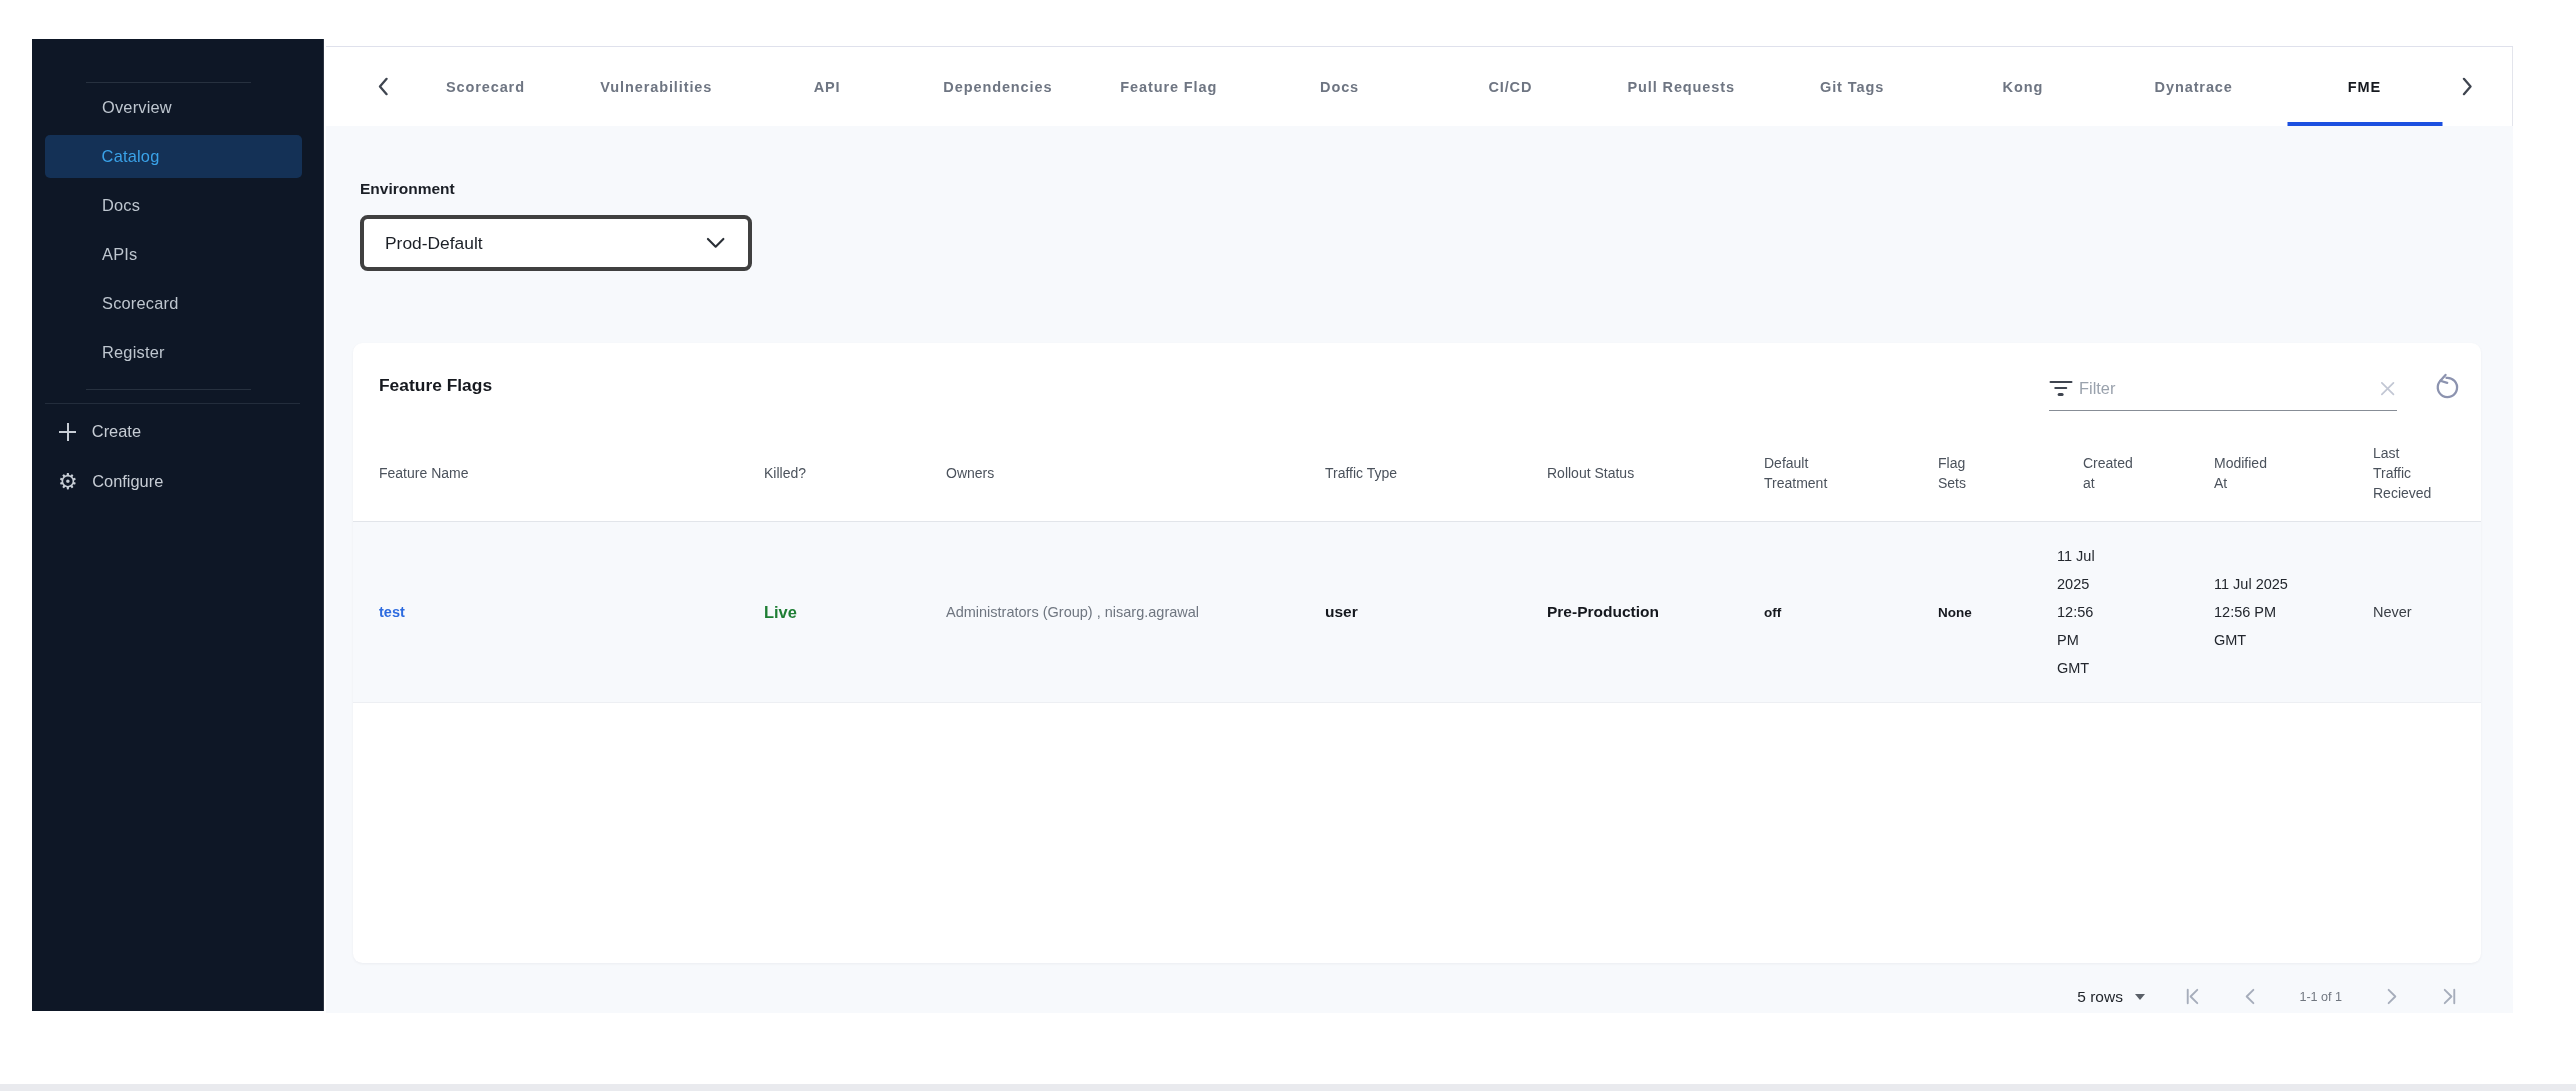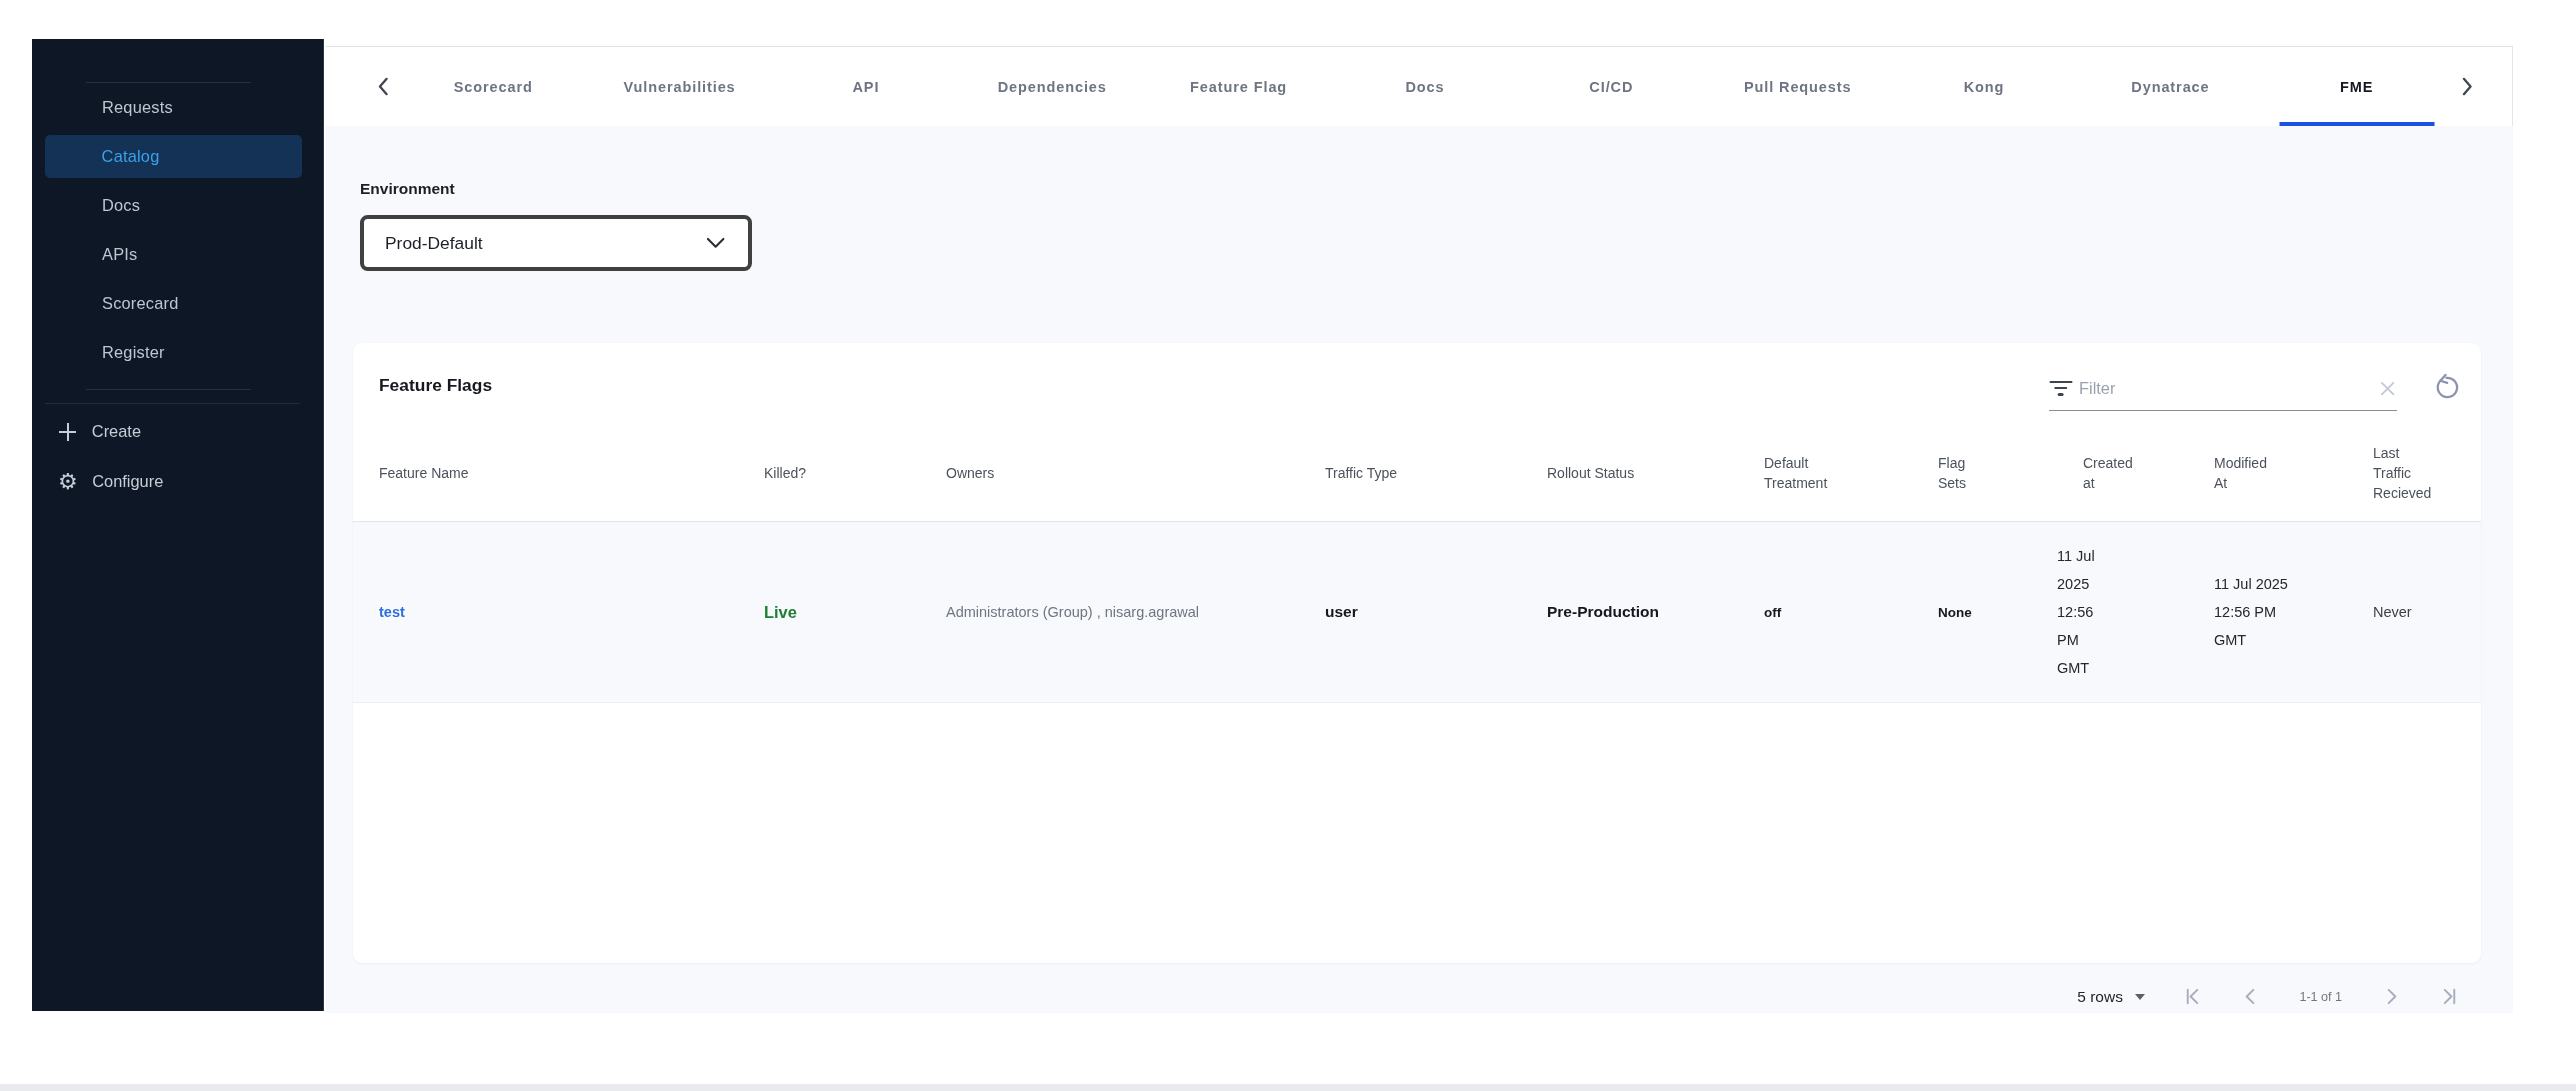--- a/index.html
+++ b/index.html
@@ -130,21 +130,21 @@
   .pg-icon { stroke:#a6adbb; }
 
   .bottom-bar { position:absolute; left:0; top:1084px; width:2576px; height:7.7px; background:#e9eaee; }
 </style>
 </head>
 <body>
 
 <nav class="sidebar">
   <div class="side-gap"></div>
   <div class="side-divider-sm"></div>
-  <div class="side-item">Requests</div>
+  <div class="side-item">Overview</div>
   <div class="side-item active">Catalog</div>
   <div class="side-item">Docs</div>
   <div class="side-item">APIs</div>
   <div class="side-item">Scorecard</div>
   <div class="side-item">Register</div>
   <div class="side-gap2"></div>
   <div class="side-divider-sm"></div>
   <div class="side-gap2"></div>
   <div class="side-divider-lg"></div>
   <div class="side-gap3"></div>
@@ -167,20 +167,21 @@
       </svg>
     </button>
     <button class="tab">Scorecard</button>
     <button class="tab">Vulnerabilities</button>
     <button class="tab">API</button>
     <button class="tab">Dependencies</button>
     <button class="tab">Feature Flag</button>
     <button class="tab">Docs</button>
     <button class="tab">CI/CD</button>
     <button class="tab">Pull Requests</button>
+    <button class="tab">Git Tags</button>
     <button class="tab">Kong</button>
     <button class="tab">Dynatrace</button>
     <button class="tab active">FME</button>
     <button class="tab-scroll-btn">
       <svg width="15.5" height="21" viewBox="0 0 16 22">
         <path d="M5 3 L12 11 L5 19" fill="none" stroke="#3f4550" stroke-width="2.4" stroke-linecap="round" stroke-linejoin="round"></path>
       </svg>
     </button>
   </div>
 

